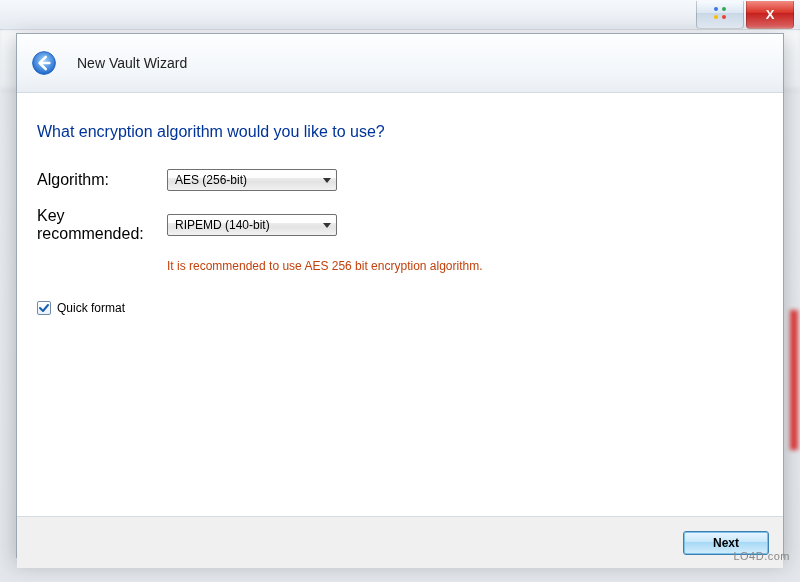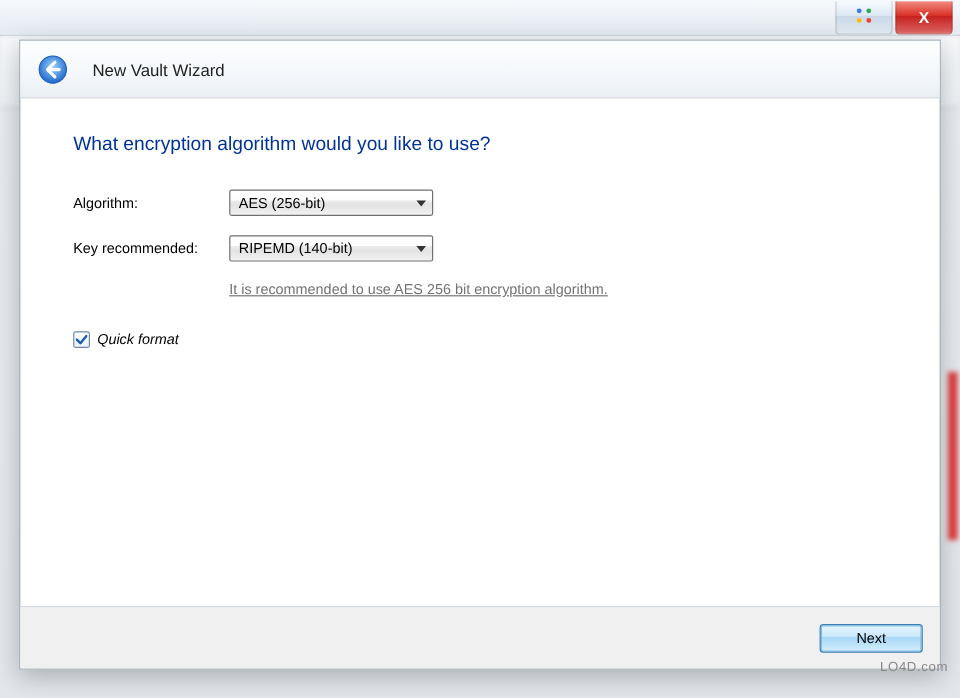--- a/index.html
+++ b/index.html
@@ -76,59 +76,59 @@
   .wizard {
     position: absolute;
     left: 16px; top: 33px;
     width: 768px; height: 525px;
     background: #fff;
     border: 1px solid #9aa7b3;
     box-shadow: 0 6px 20px rgba(0,0,0,0.25);
   }
 
   .wiz-header {
-    height: 48px;
+    height: 59px;
     background: linear-gradient(#fdfeff, #f2f6fa 70%, #e9eef4);
     border-bottom: 1px solid #d2dae2;
     display: flex; align-items: center;
     padding: 0 12px;
   }
   .back-btn {
     width: 30px; height: 30px;
     display:flex; align-items:center; justify-content:center;
     margin-right: 18px;
   }
   .back-btn svg { width:28px; height:28px; }
 
   .wiz-title {
     font-size: 14px; color: #222;
   }
 
   .wiz-body {
-    padding: 30px 44px 10px 44px;
+    padding: 30px 44px 10px 20px;
     height: calc(100% - 48px - 52px);
   }
 
   .question {
     color: #003399;
     font-size: 16px;
     margin-bottom: 28px;
   }
 
   .instruction {
     color: #000; font-size: 12px;
     margin-bottom: 18px;
   }
 
   .form-row {
     display: flex; align-items: center;
     margin-bottom: 16px;
   }
   .form-row .lbl {
-    width: 130px; font-size:12px; color:#000;
+    width: 130px; font-size:16px; color:#000;
   }
 
   .combo {
     width: 170px; height: 22px;
     border: 1px solid #707070;
     border-radius: 2px;
     background: linear-gradient(#ffffff, #fdfdfd 40%, #ececec 41%, #e3e3e3 60%, #f2f2f2);
     display:flex; align-items:center; justify-content:space-between;
     padding: 0 5px 0 7px;
     font-size: 12px;
@@ -137,25 +137,25 @@
   }
   .combo .tri {
     width: 0; height: 0;
     border-left: 4px solid transparent;
     border-right: 4px solid transparent;
     border-top: 5px solid #333;
   }
 
   .hint {
     margin-left: 130px;
-    font-size: 12px; color:#737373;
-    margin-top: 4px; margin-bottom: 28px; text-decoration: underline;
-  }
-
-  .check-row { display:flex; align-items:center; font-size:12px;font-style:italic; }
+    font-size: 12px; color:#c2410c;
+    margin-top: 4px; margin-bottom: 28px;
+  }
+
+  .check-row { display:flex; align-items:center; font-size:12px; }
   .cbox {
     width:14px; height:14px;
     border:1px solid #6f8ba8;
     border-radius:2px;
     background: linear-gradient(#fff,#eaf2fa);
     margin-right:6px;
     display:flex; align-items:center; justify-content:center;
   }
   .cbox svg { width:10px; height:10px; }
 
@@ -168,20 +168,21 @@
   }
 
   .btn {
     min-width: 86px; height: 24px;
     border: 1px solid #8a8a8a;
     border-radius: 3px;
     background: linear-gradient(#fdfdfd, #efefef 45%, #e3e3e3 46%, #f0f0f0);
     font-size: 12px;
     display:flex; align-items:center; justify-content:center;
     cursor: default;
+    font-weight: bold;
   }
   .btn.primary {
     border: 1px solid #3c7fb1;
     background: linear-gradient(#eaf6ff, #c7e7fb 45%, #a6d8f6 46%, #d4eefc);
     box-shadow: 0 0 0 1px #7cc0e8 inset;
   }
 
   .watermark {
     position:absolute; right:10px; bottom:20px;
     font-size:11px; color:#888; letter-spacing:0.5px;

